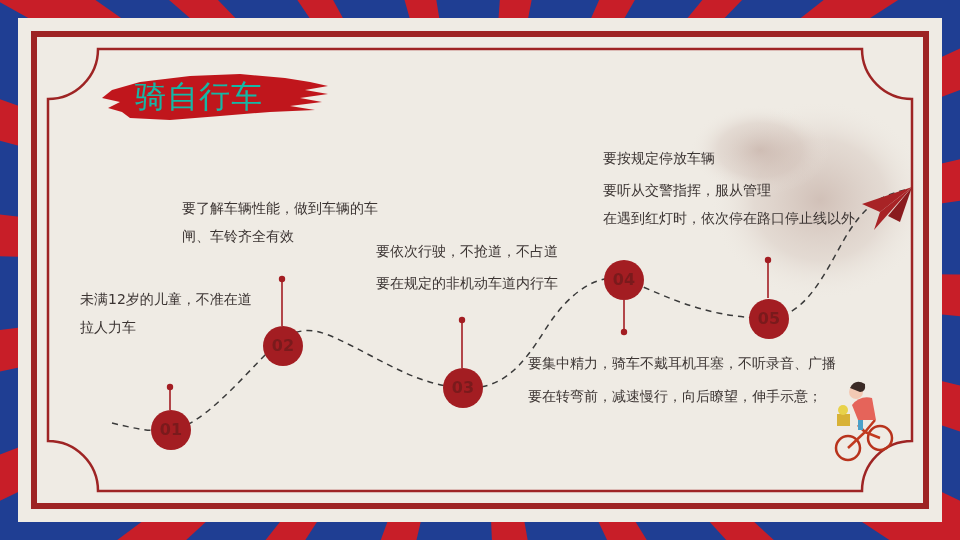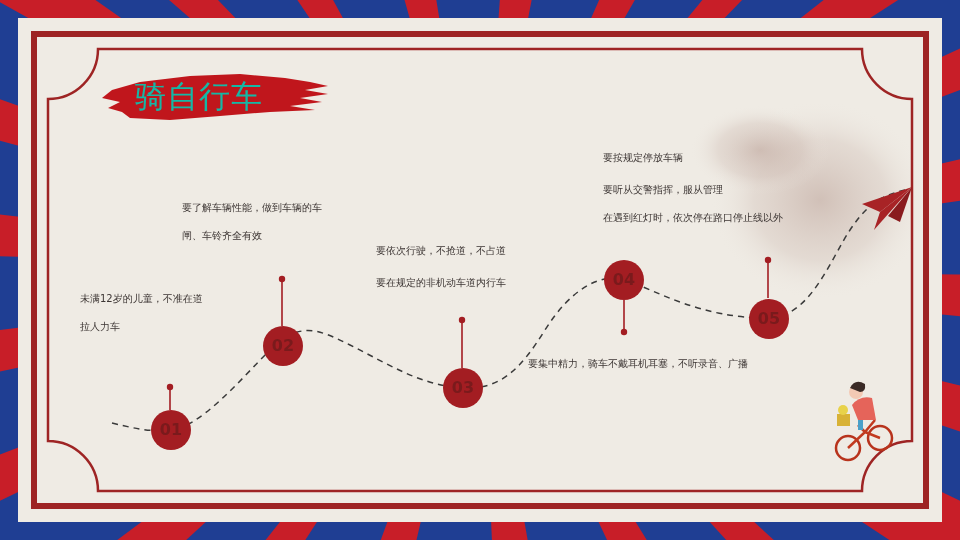--- a/index.html
+++ b/index.html
@@ -2,21 +2,21 @@
 <html><head>
 <meta charset="utf-8">
 <style>
   html, body { margin:0; padding:0; }
   body { width:960px; height:540px; overflow:hidden; position:relative; font-family:"DejaVu Sans", sans-serif; background:#1f3e93; }
   .stripes { position:absolute; left:0; top:0; width:960px; height:540px; }
   .panel { position:absolute; left:18px; top:18px; width:924px; height:504px; background:#efebe4; }
   .svg-layer { position:absolute; left:0; top:0; width:960px; height:540px; }
   .title-wrap { position:absolute; left:100px; top:68px; width:230px; height:56px; }
   .title-text { position:absolute; left:35px; top:10px; font-size:31px; color:#14b8a6; letter-spacing:1px; line-height:36px; }
-  .txt { position:absolute; font-size:10px; color:#3c3533; line-height:28px; white-space:nowrap; }
+  .txt { position:absolute; font-size:14px; color:#3c3533; line-height:28px; white-space:nowrap; }
   .node-num { position:absolute; width:40px; height:40px; line-height:40px; text-align:center; font-size:16px; font-weight:bold; color:#7a1a1c; }
 </style>
 </head>
 <body>
 
 <svg class="stripes" viewBox="0 0 960 540">
   <rect width="960" height="540" fill="#1f3e93"></rect>
   <g fill="#c81e28" transform="translate(480,270)">
     <path d="M0,0 L-520,-290 L-470,-330 Z"></path>
     <path d="M0,0 L-380,-330 L-330,-340 Z"></path>
@@ -126,18 +126,19 @@
 <div class="txt" style="left:182px;top:194px;">
   <div>要了解车辆性能，做到车辆的车</div>
   <div>闸、车铃齐全有效</div>
 </div>
 <div class="txt" style="left:376px;top:235px;line-height:32px;">
   <div>要依次行驶，不抢道，不占道</div>
   <div>要在规定的非机动车道内行车</div>
 </div>
 <div class="txt" style="left:528px;top:347px;line-height:33px;">
   <div>要集中精力，骑车不戴耳机耳塞，不听录音、广播</div>
+  <div>要在转弯前，减速慢行，向后瞭望，伸手示意；</div>
 </div>
 <div class="txt" style="left:603px;top:144px;">
   <div style="margin-bottom:4px;">要按规定停放车辆</div>
   <div>要听从交警指挥，服从管理</div>
   <div>在遇到红灯时，依次停在路口停止线以外</div>
 </div>
 
 </body></html>

